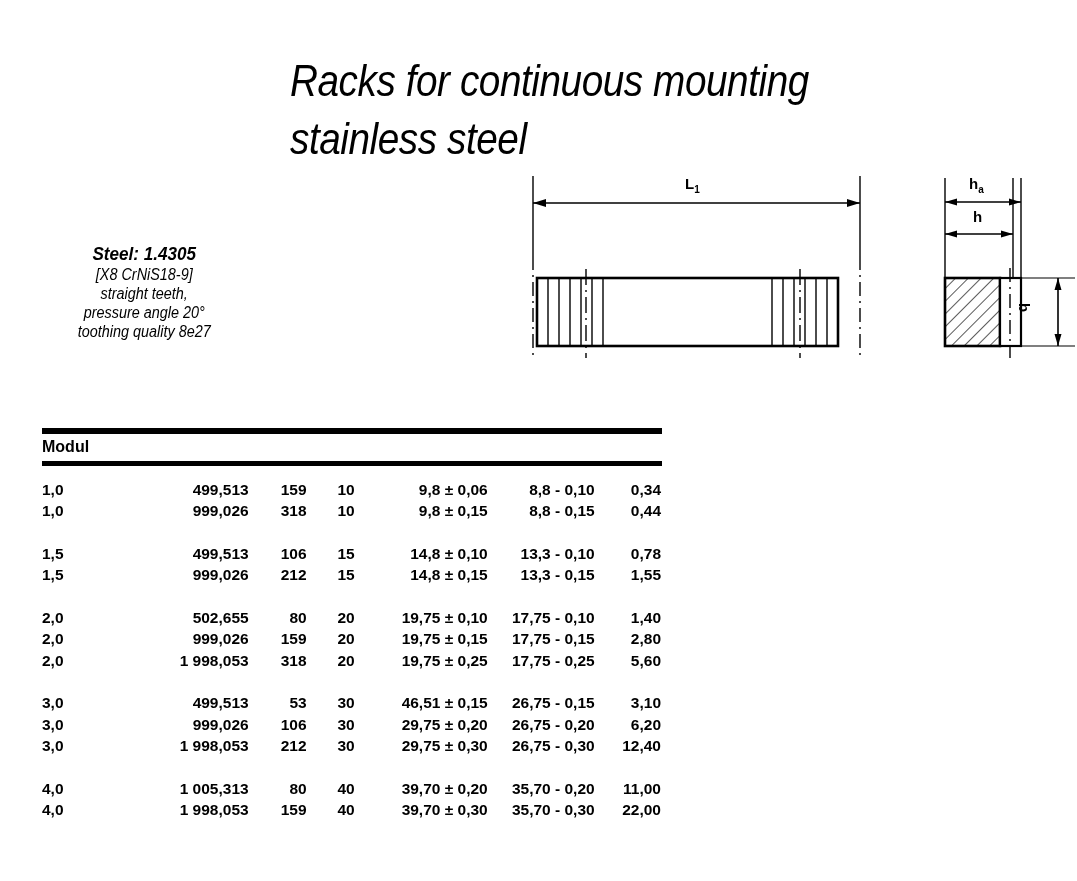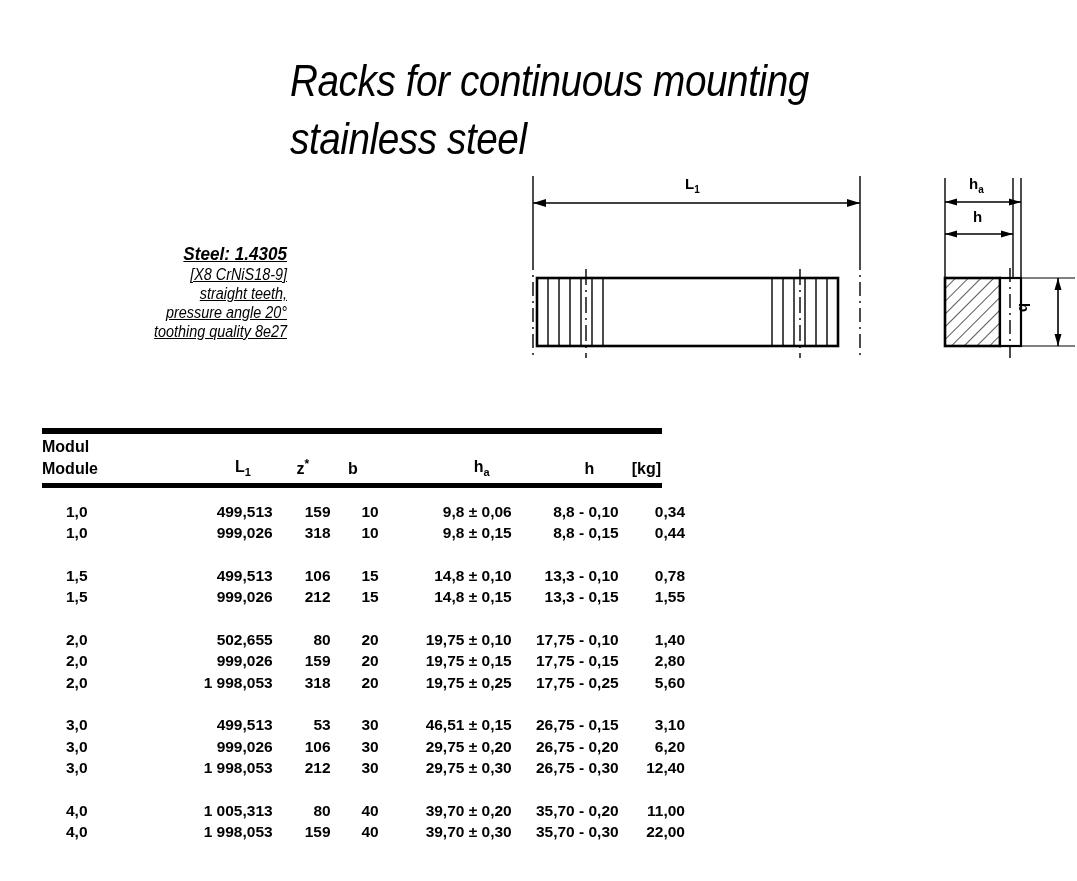--- a/index.html
+++ b/index.html
@@ -30,26 +30,25 @@
     line-height: 58px;
     letter-spacing: -0.5px;
     transform: scaleX(0.86);
     transform-origin: left center;
     white-space: nowrap;
   }
 
   
   #steel-spec {
     position: absolute;
-    left: 32px;
+    left: 4px;
     top: 243px;
     width: 255px;
-    text-align: right;
+    text-align: center;
     font-style: italic;
-    text-decoration: underline;
   }
   #steel-spec .spec-head {
     font-weight: bold;
     font-size: 19px;
     line-height: 22px;
     transform: scaleX(0.9);
     transform-origin: right center;
     white-space: nowrap;
   }
   #steel-spec .spec-line {
@@ -237,35 +236,26 @@
     <tbody>
       <tr>
         <td class="c-mod hdr-cell left">Modul</td>
         <td class="c-l1"></td>
           <td class="c-z"></td>
           <td class="c-b"></td>
         <td class="c-ha"></td>
           <td class="c-h"></td>
           <td class="c-kg"></td>
       </tr>
-      <tr>
-        <td class="c-mod hdr-cell left">Module</td>
-        <td class="c-l1 hdr-cell"><span>L</span><sub>1</sub></td>
-        <td class="c-z hdr-cell"><span>z</span><sup>*</sup></td>
-        <td class="c-b hdr-cell">b</td>
-        <td class="c-ha hdr-cell"><span>h</span><sub>a</sub></td>
-        <td class="c-h hdr-cell">h</td>
-        <td class="c-kg hdr-cell">[kg]</td>
-      </tr>
     </tbody>
   </table>
 
   <div class="rule thin" style="margin-top:5px;"></div>
 
-  <table class="data" style="margin-top:13px;margin-left:24px;">
+  <table class="data" style="margin-top:13px;">
     <tbody id="table-body-rows">
         <tr class="data-row">
           <td class="c-mod">1,0</td>
           <td class="c-l1">499,513</td>
           <td class="c-z">159</td>
           <td class="c-b">10</td>
           <td class="c-ha">9,8 ± 0,06</td>
           <td class="c-h">8,8 - 0,10</td>
           <td class="c-kg">0,34</td>
         </tr>

